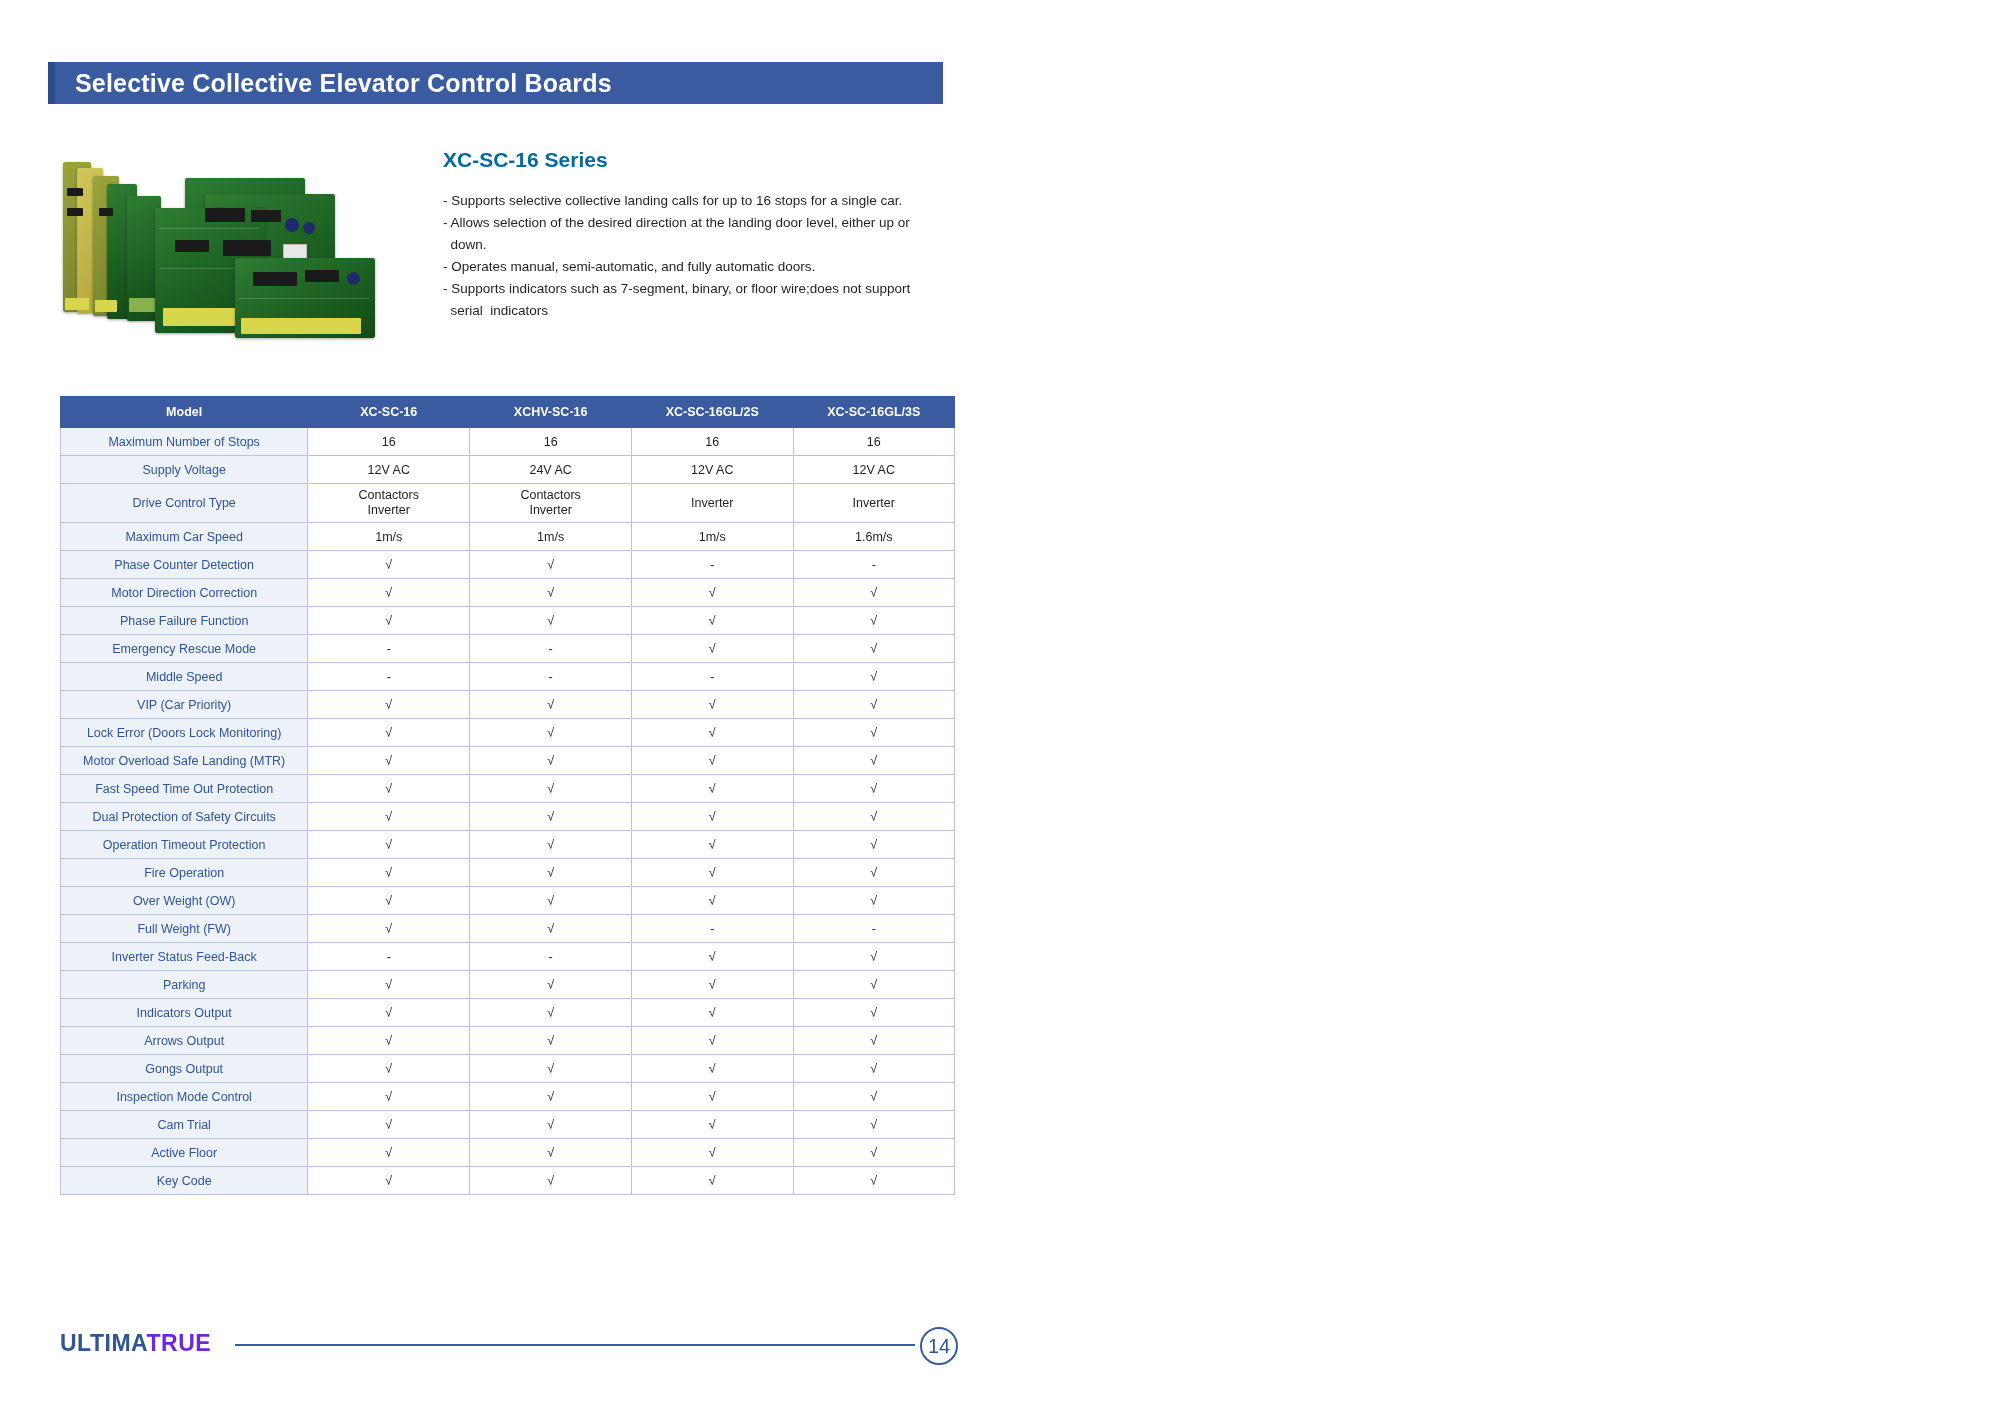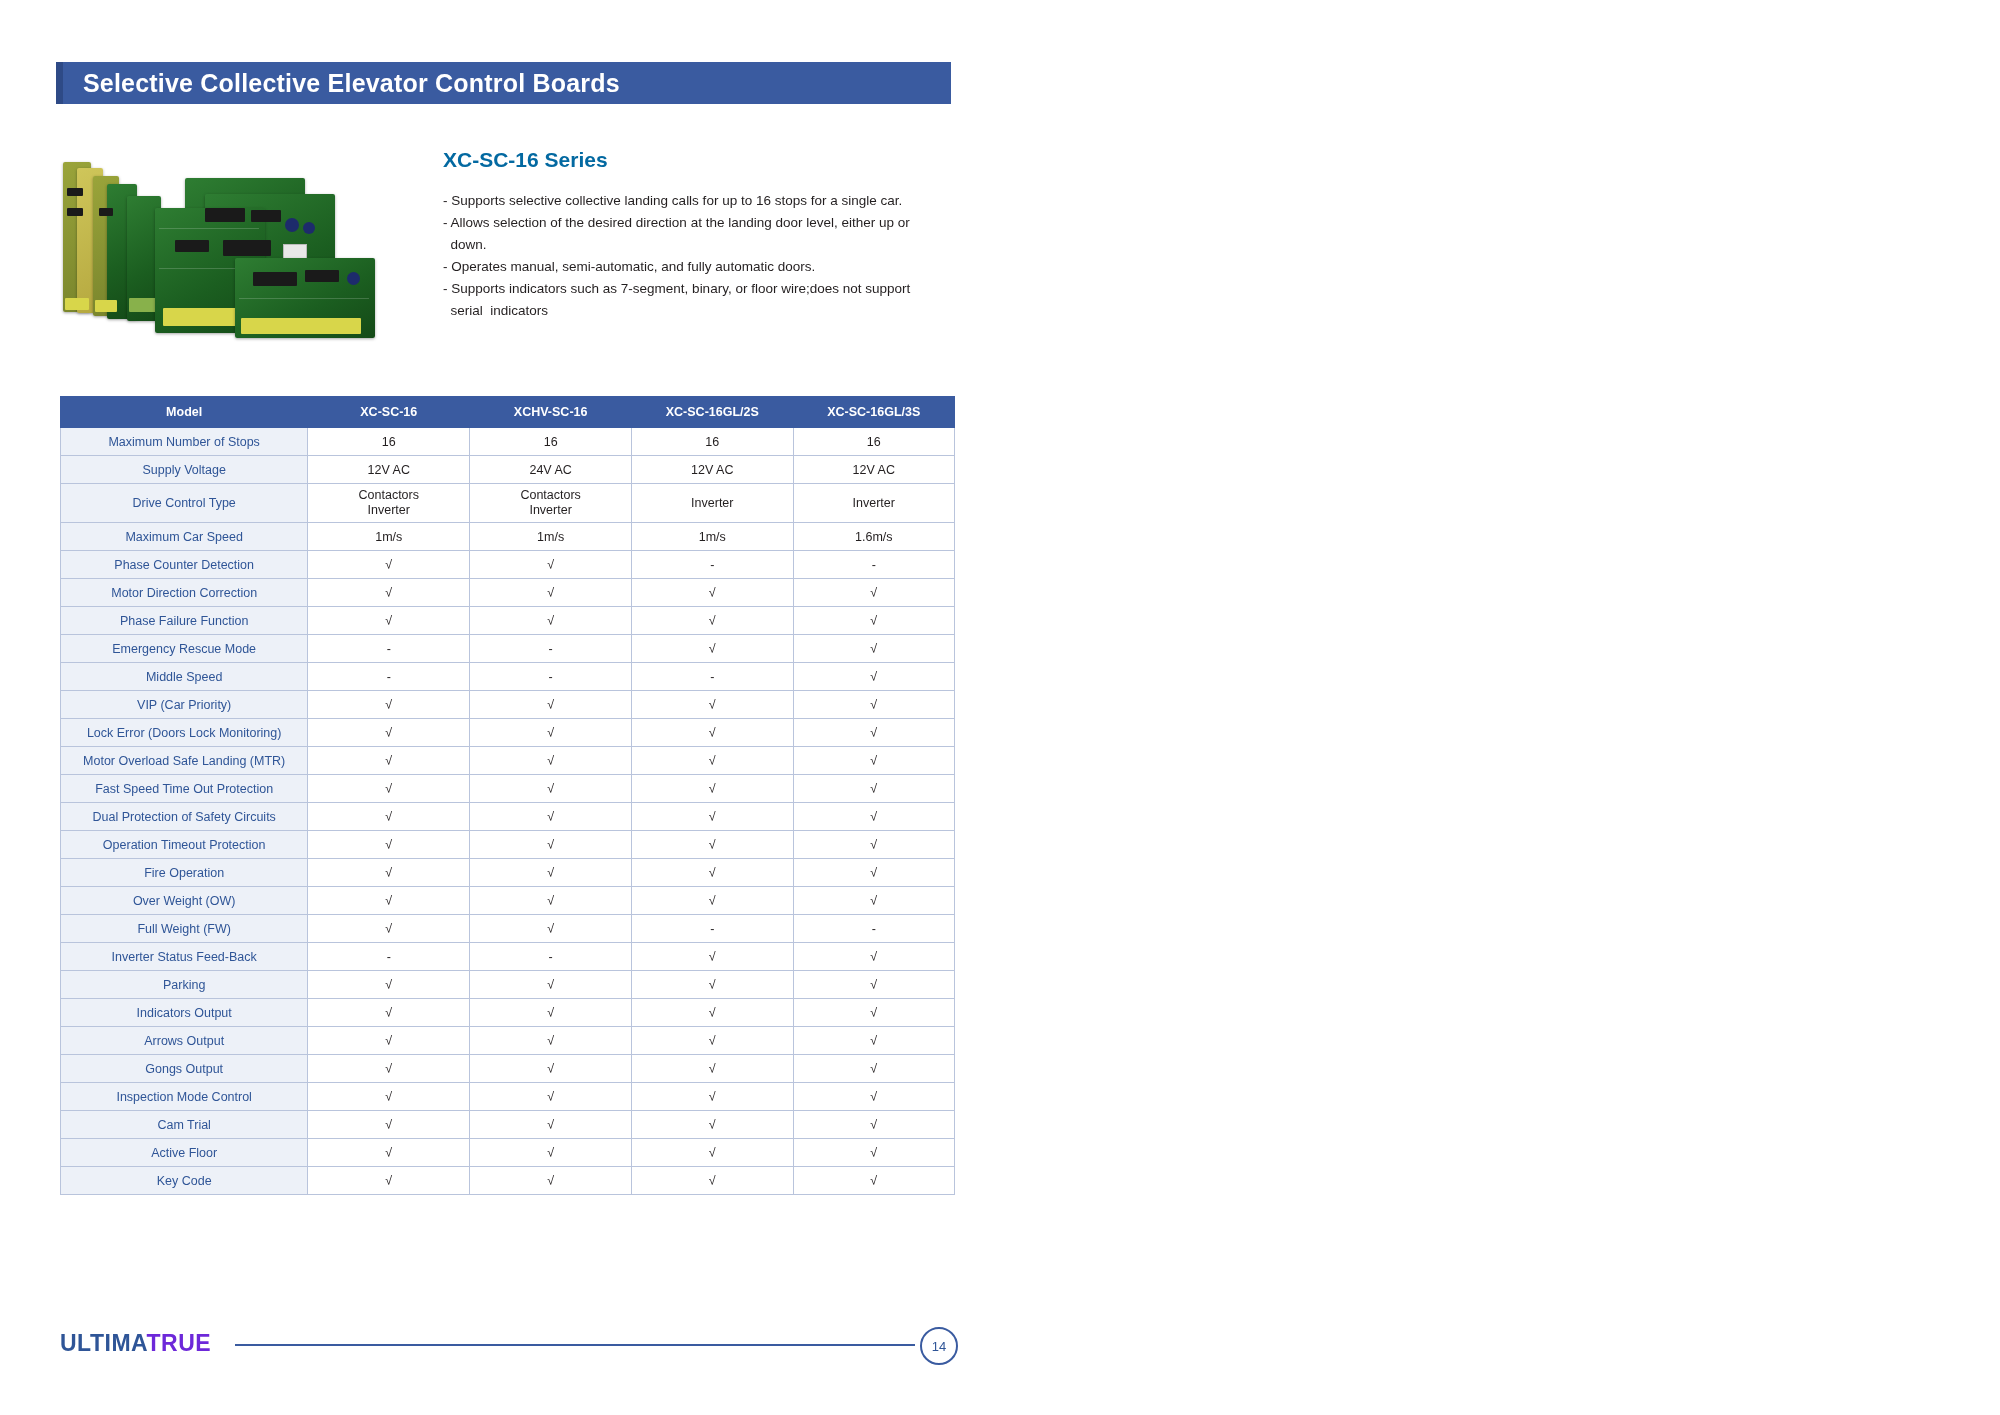--- a/index.html
+++ b/index.html
@@ -37,21 +37,21 @@
     font-size: 25px;
     font-weight: bold;
     letter-spacing: 0.2px;
     display: flex;
     align-items: center;
     padding-left: 20px;
     box-sizing: border-box;
     border-left: 7px solid #2e4a86;
   }
   .banner-left {
-    left: 56px; top: 62px; width: 895px; height: 42px;
+    left: 48px; top: 62px; width: 895px; height: 42px;
   }
 
   
   h2.sub {
     position: absolute;
     margin: 0;
     font-size: 21px;
     color: #0369a1;
     font-weight: bold;
   }
@@ -123,21 +123,21 @@
   .logo .t { color: #6d28d9; }
   .logo-l { left: 60px; }
   .pagenum {
     position: absolute;
     top: 1327px;
     width: 34px;
     height: 34px;
     border: 2px solid #3a5ba0;
     border-radius: 50%;
     color: #2f5597;
-    font-size: 13px;
+    font-size: 20px;
     display: flex;
     align-items: center;
     justify-content: center;
     background: #ffffff;
   }
   .pagenum-l { left: 920px; }
 
   
   .photo { position: absolute; }
 

